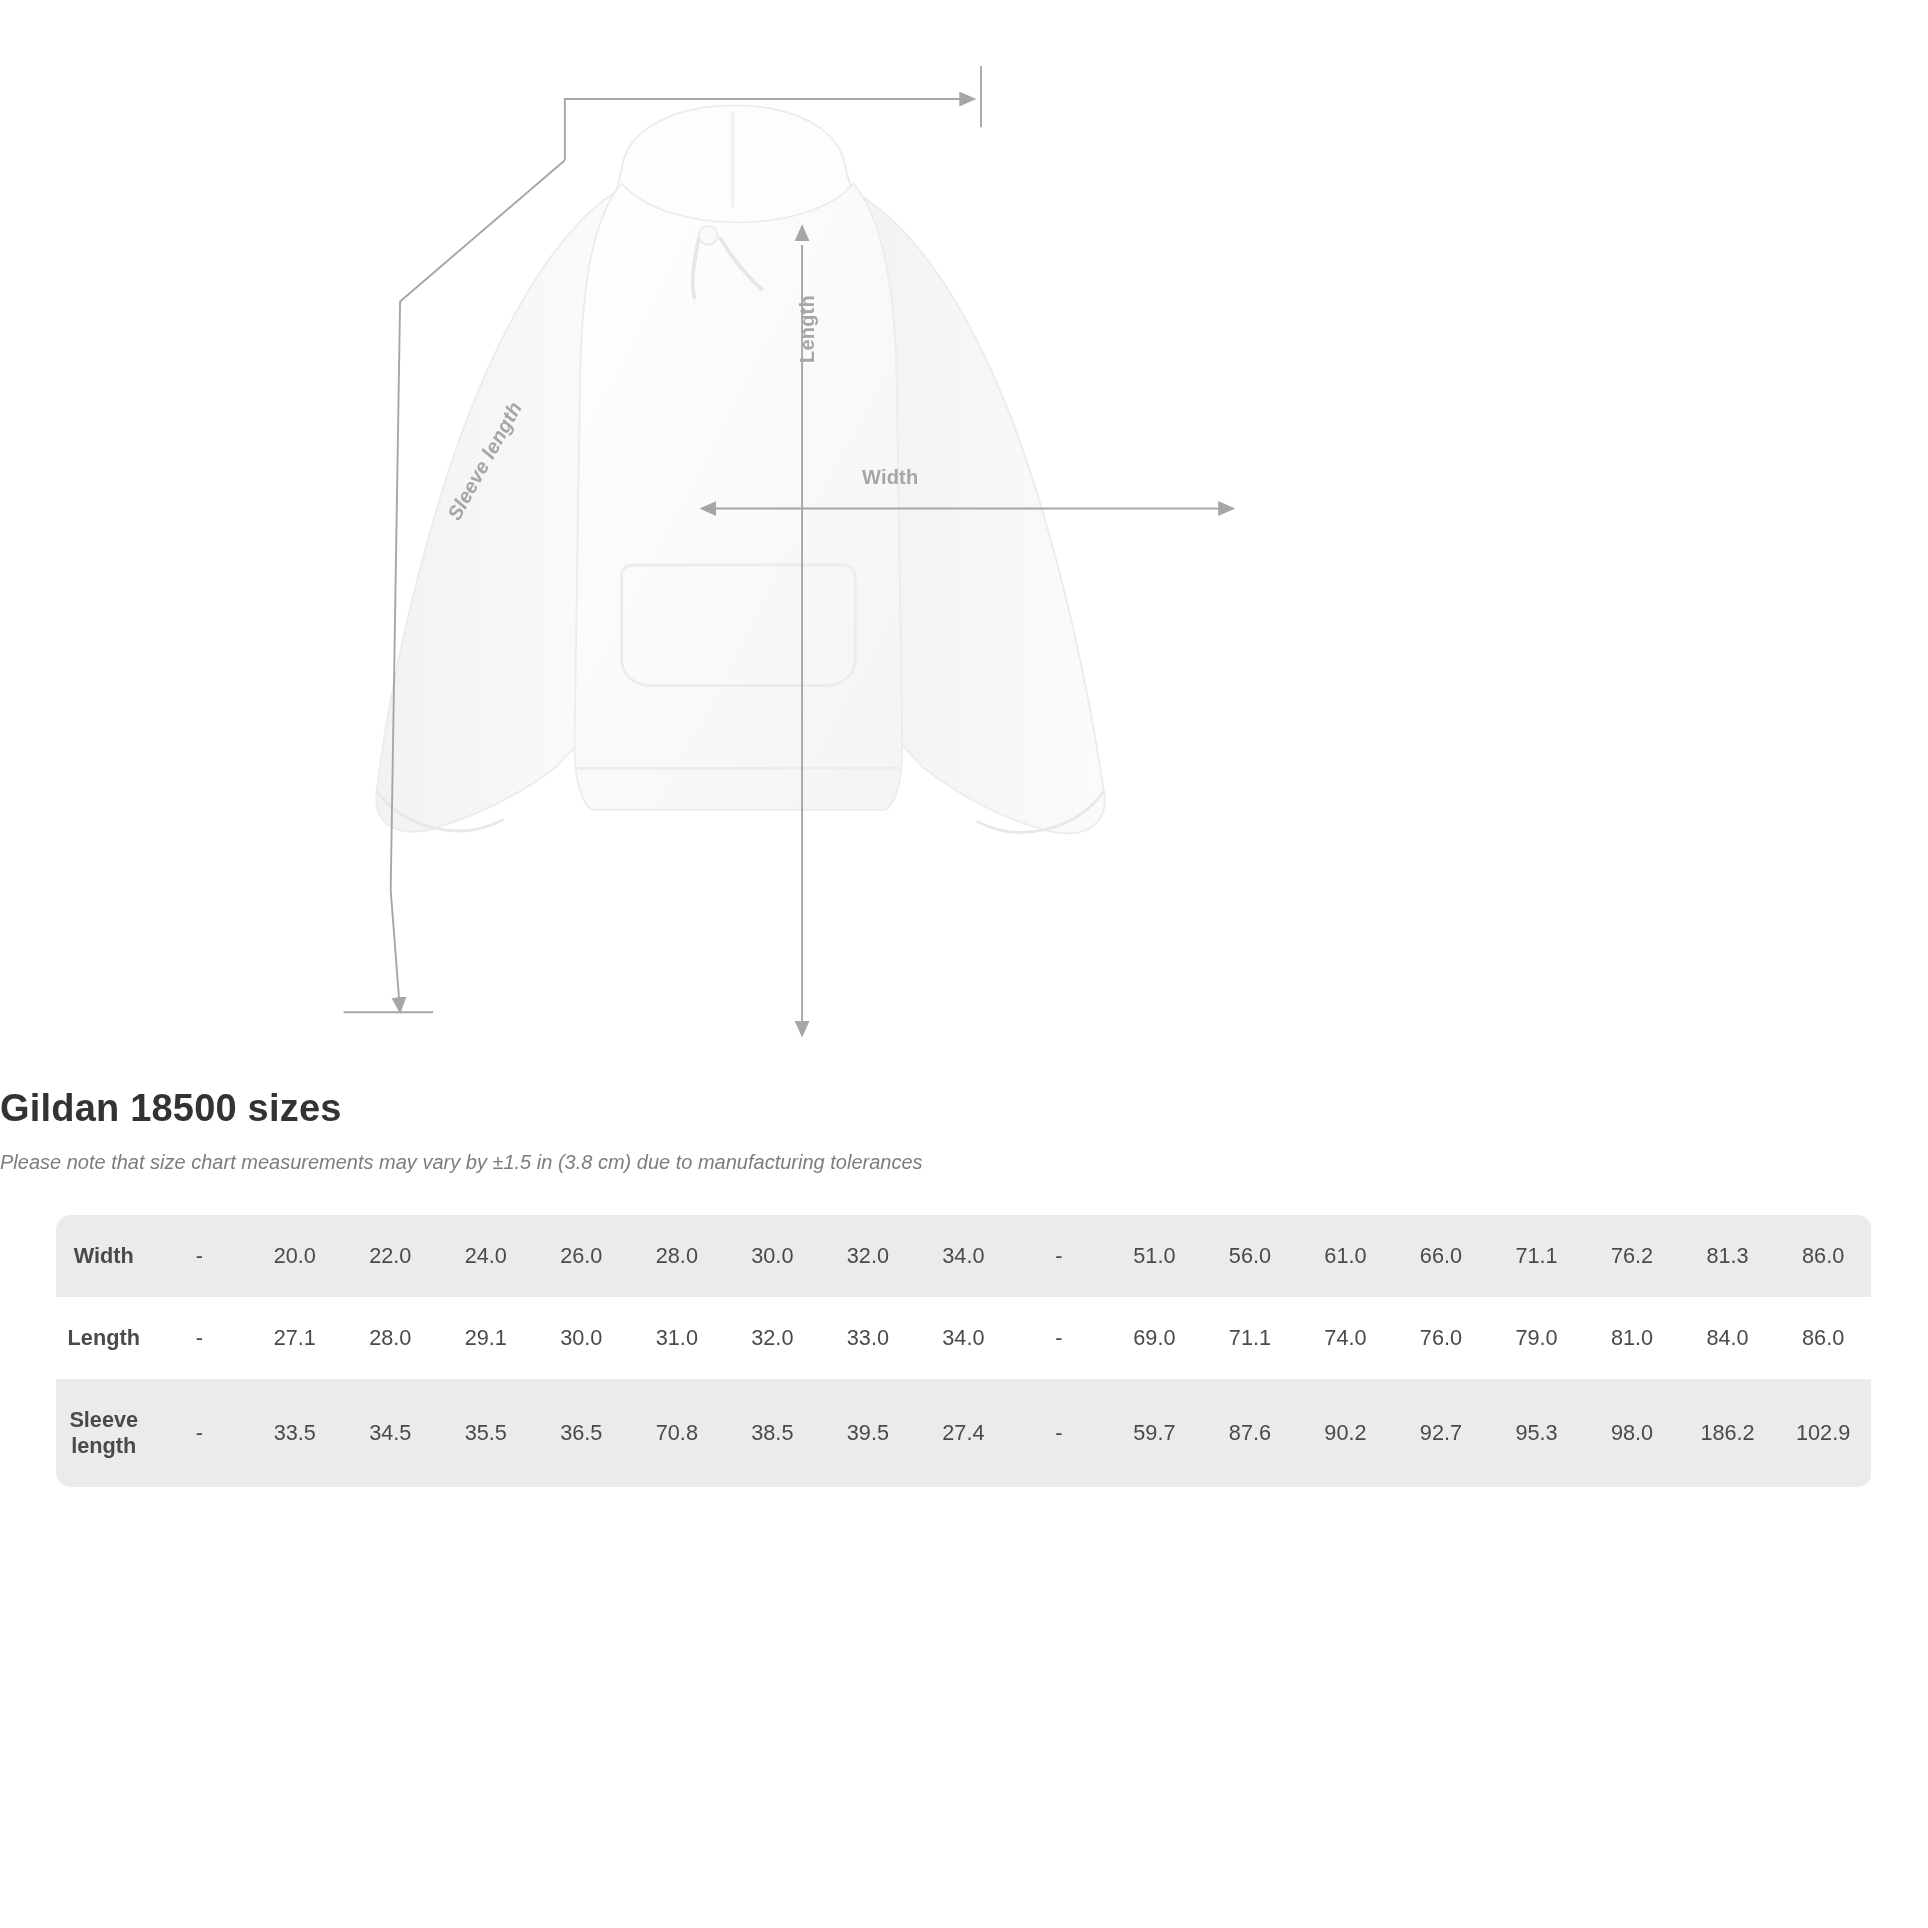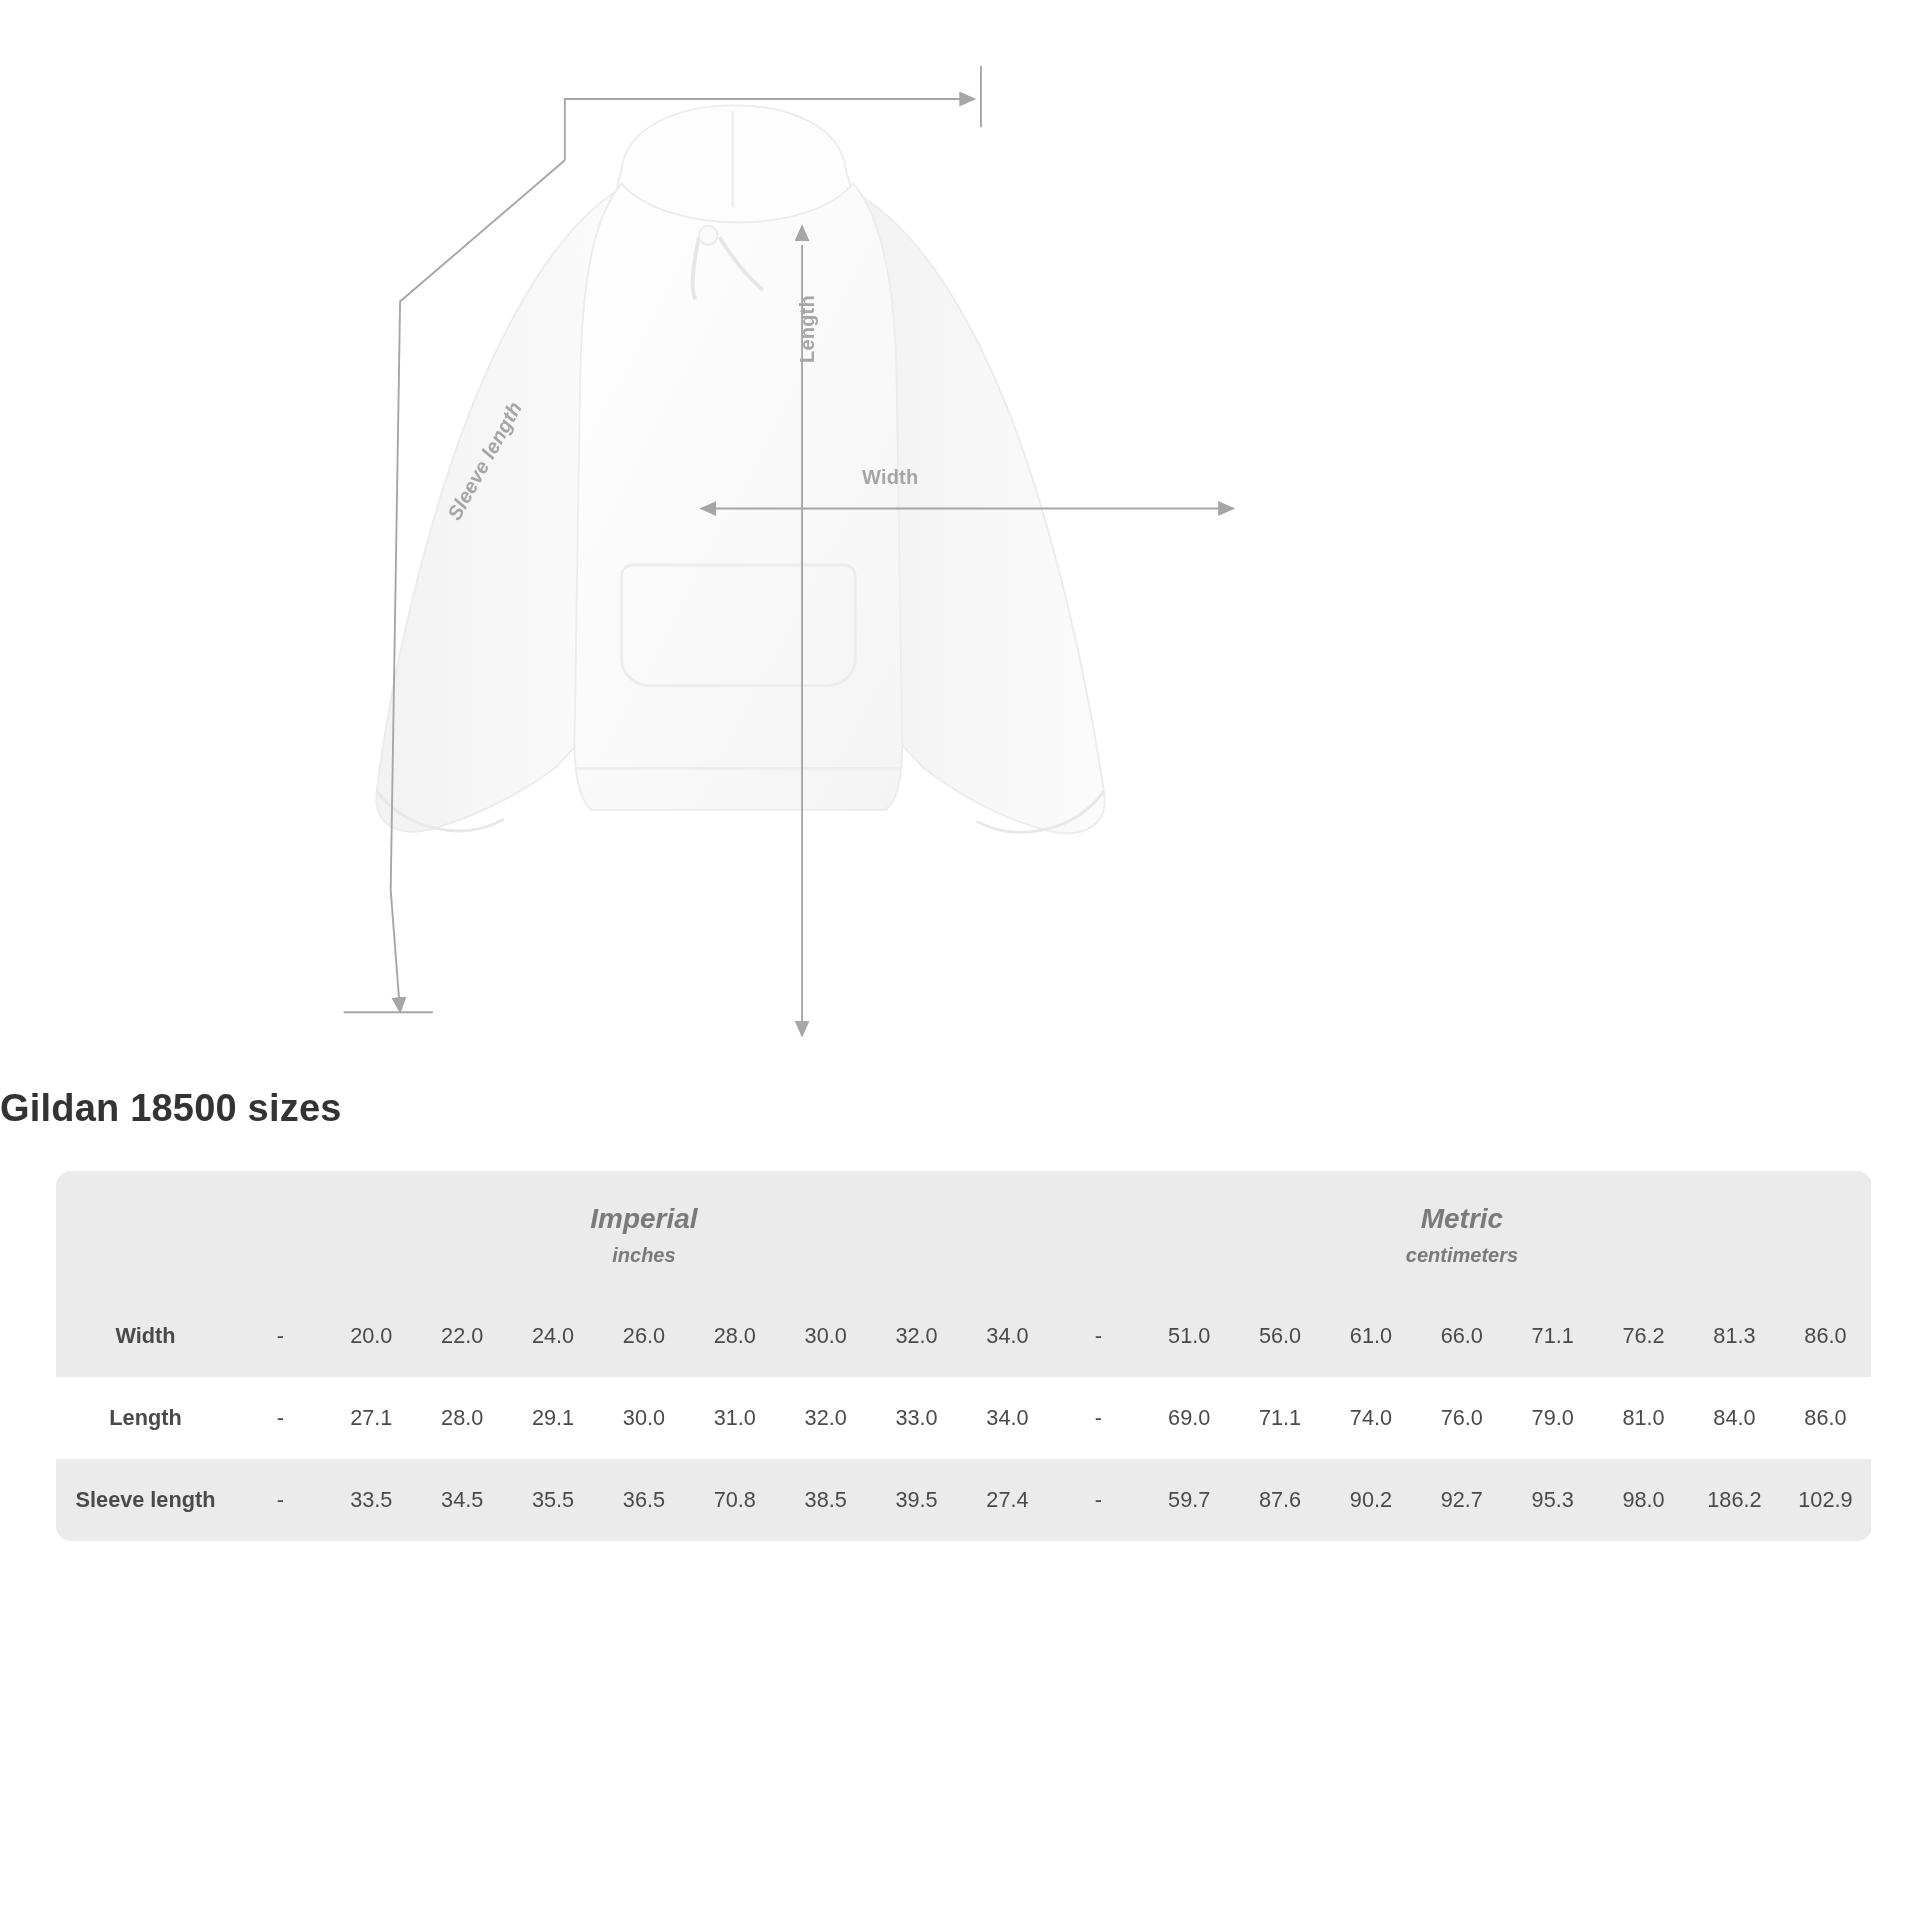--- a/index.html
+++ b/index.html
@@ -186,36 +186,26 @@
     <line x1="1042" y1="70" x2="1042" y2="135" stroke="#a6a6a6" stroke-width="2"></line>
   </svg>
 
   <div class="measure-label label-width">Width</div>
   <div class="measure-label label-length">Length</div>
   <div class="measure-label label-sleeve">Sleeve length</div>
 </div>
 
 <div class="title-block">
   <div class="chart-title">Gildan 18500 sizes</div>
+  <div class="chart-note">Please note that size chart measurements may vary by ±1.5 in (3.8 cm) due to manufacturing tolerances</div>
 </div>
 
 <div class="table-wrap">
   <table class="size-table">
     <thead>
-      <tr class="unit-row">
-        <th class="spacer col-head"></th>
-        <th colspan="9">
-          <span class="unit-name">Imperial</span>
-          <span class="unit-sub">inches</span>
-        </th>
-        <th colspan="9">
-          <span class="unit-name">Metric</span>
-          <span class="unit-sub">centimeters</span>
-        </th>
-      </tr>
     </thead>
     <tbody>
 
       <tr class="shade">
         <td class="rowhead">Width</td>
         <td>-</td>
         <td>20.0</td>
         <td>22.0</td>
         <td>24.0</td>
         <td>26.0</td>

